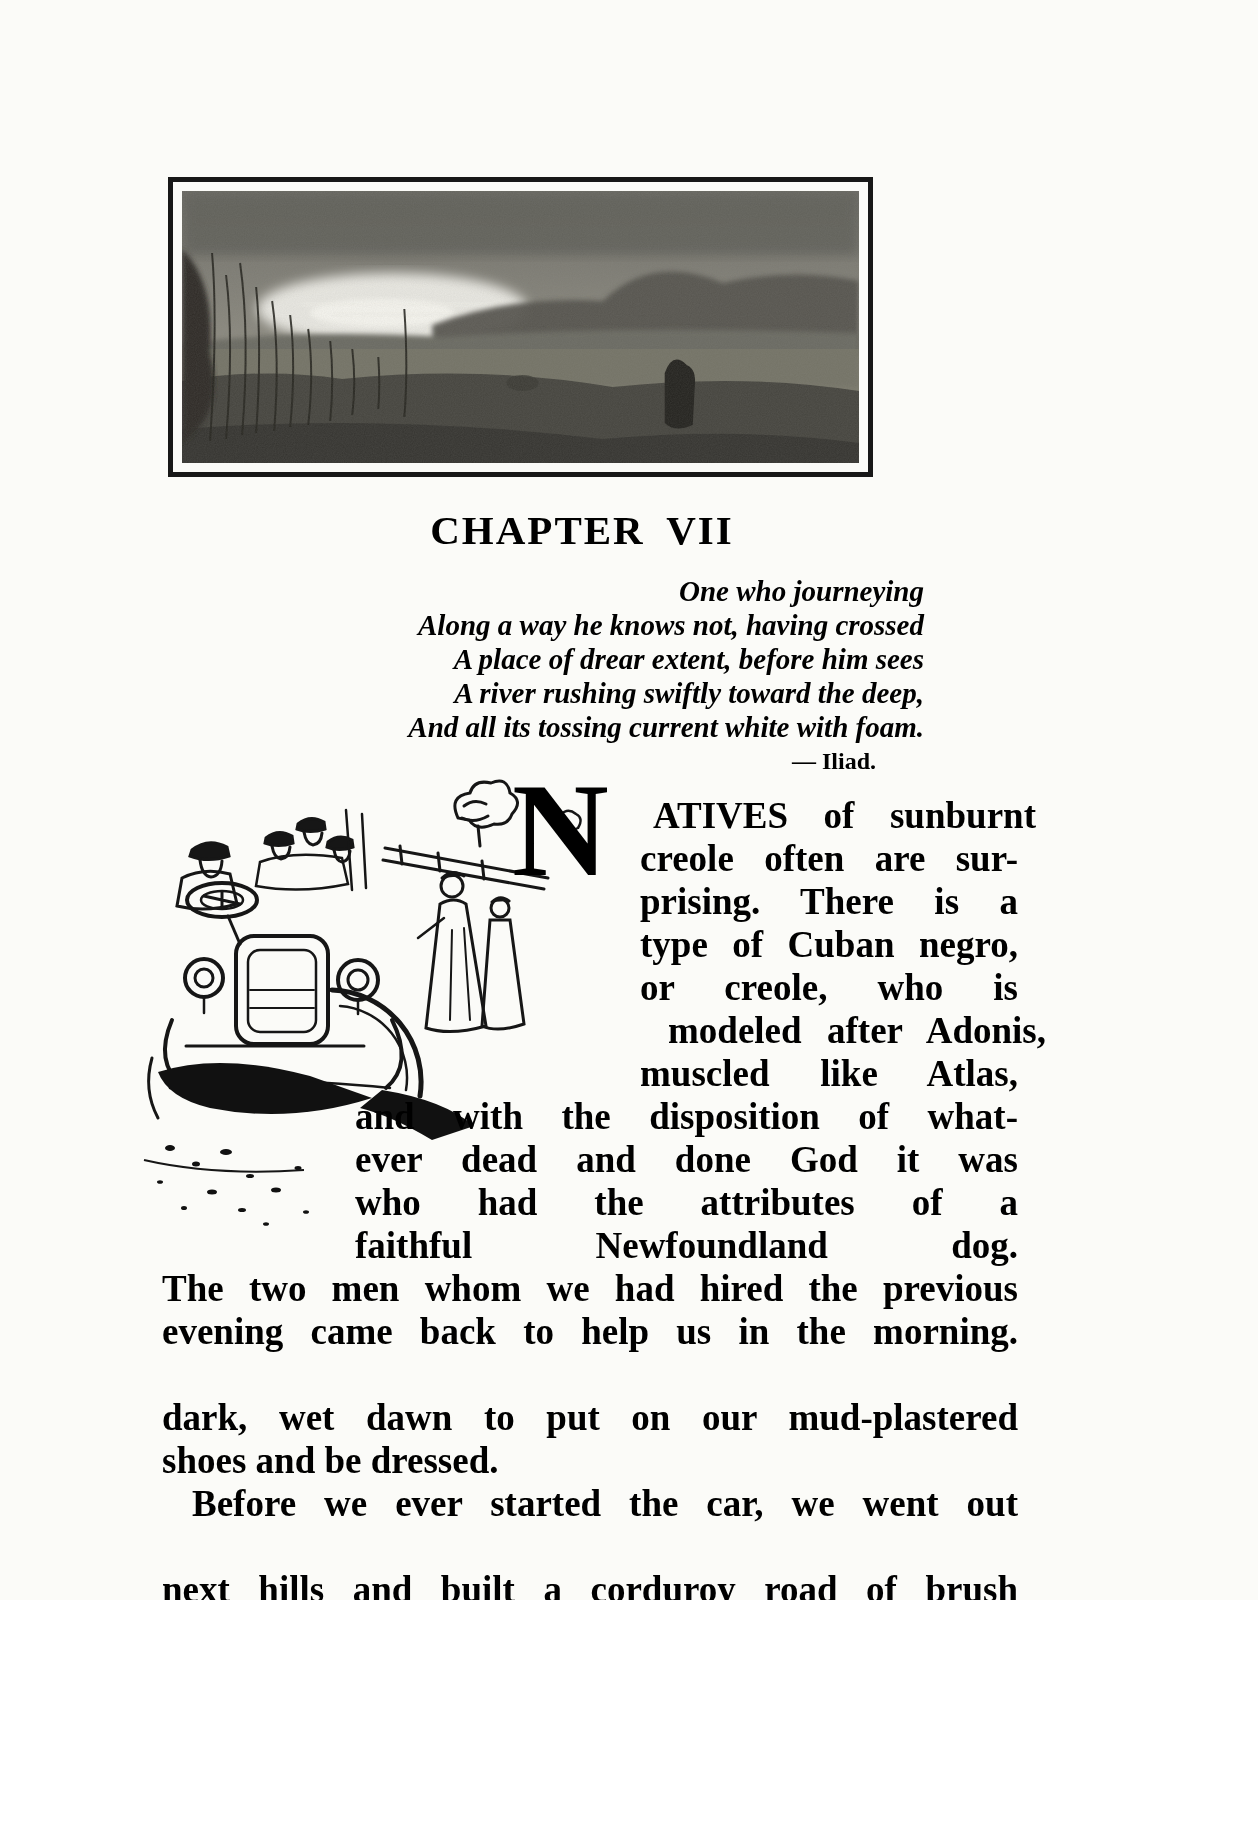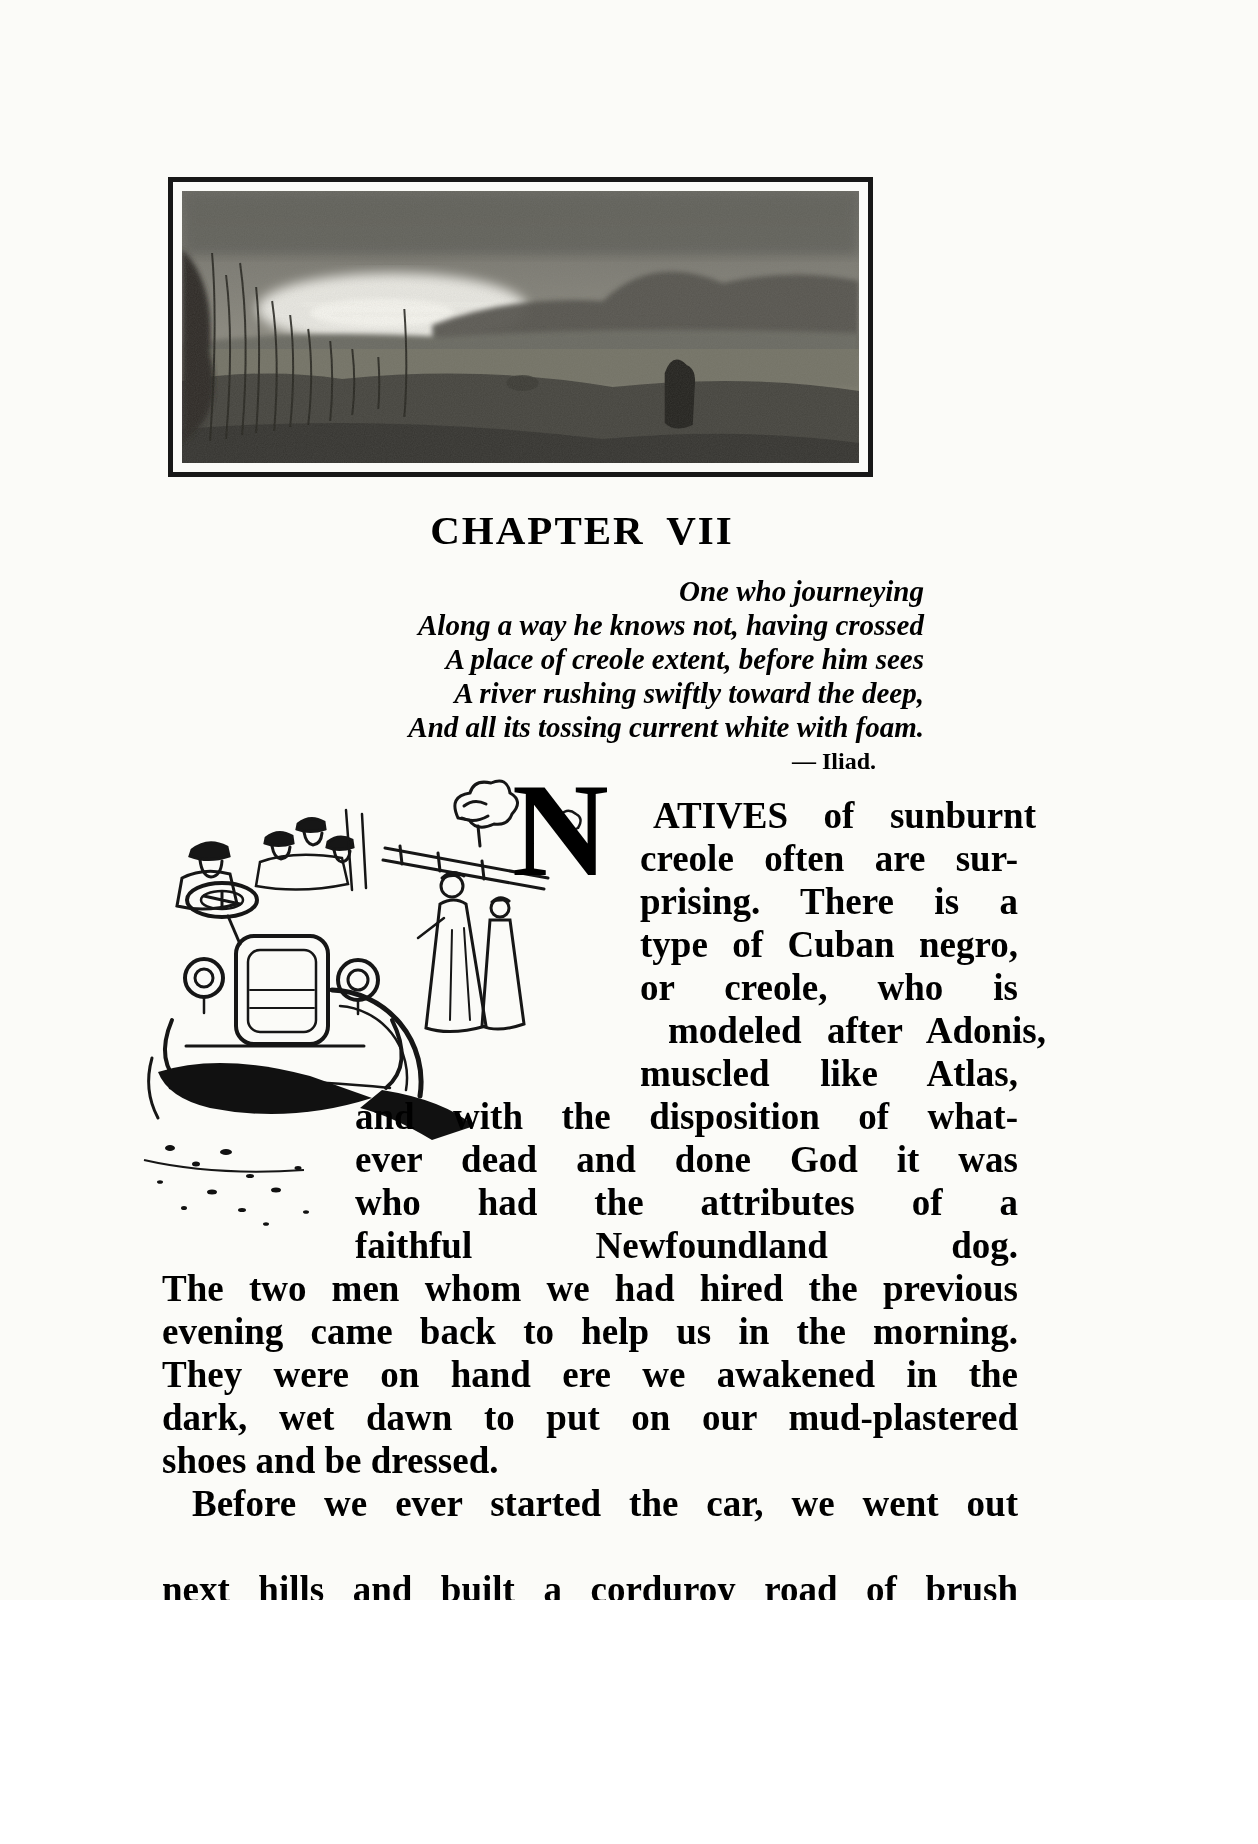--- a/index.html
+++ b/index.html
@@ -91,21 +91,21 @@
       <ellipse cx="340" cy="192" rx="16" ry="8" fill="#3a3933" opacity="0.8"></ellipse>
       <rect x="0" y="0" width="676" height="272" filter="url(#grain)" opacity="0.3"></rect>
     </svg>
   </div>
 
   <div class="chapter-title">CHAPTER VII</div>
 
   <div class="epigraph">
     <div class="pline first">One who journeying</div>
     <div class="pline">Along a way he knows not, having crossed</div>
-    <div class="pline">A place of creole extent, before him sees</div>
+    <div class="pline">A place of drear extent, before him sees</div>
     <div class="pline">A river rushing swiftly toward the deep,</div>
     <div class="pline">And all its tossing current white with foam.</div>
     <div class="attr">— Iliad.</div>
   </div>
 
   <div class="illustration">
     <svg viewBox="0 0 560 550" role="img" aria-label="Pen-and-ink sketch of travelers crowded in an early touring car seen head-on, with round headlamps and steering wheel, two women standing alongside, a scribbled tree and fence rail behind, and ink-splatter shadow below.">
       <g stroke="#161616" stroke-width="3" fill="none" stroke-linecap="round">
 
         <path d="M285 158 L448 188"></path>
@@ -198,21 +198,20 @@
   <div class="bl" style="left:640px;top:923px;width:378px;">type of Cuban negro,</div>
   <div class="bl" style="left:640px;top:966px;width:378px;">or creole, who is</div>
   <div class="bl" style="left:668px;top:1009px;width:378px;">modeled after Adonis,</div>
   <div class="bl" style="left:640px;top:1052px;width:378px;">muscled like Atlas,</div>
   <div class="bl" style="left:355px;top:1095px;width:663px;">and with the disposition of what-</div>
   <div class="bl" style="left:355px;top:1138px;width:663px;">ever dead and done God it was</div>
   <div class="bl" style="left:355px;top:1181px;width:663px;">who had the attributes of a</div>
   <div class="bl" style="left:355px;top:1224px;width:663px;">faithful Newfoundland dog.</div>
   <div class="bl" style="left:162px;top:1267px;width:856px;">The two men whom we had hired the previous</div>
   <div class="bl" style="left:162px;top:1310px;width:856px;">evening came back to help us in the morning.</div>
-  <div class="bl" style="left:162px;top:1353px;width:856px;">They were on hand ere we awakened in the</div>
   <div class="bl" style="left:162px;top:1396px;width:856px;">dark, wet dawn to put on our mud-plastered</div>
   <div class="bl noj" style="left:162px;top:1439px;width:856px;">shoes and be dressed.</div>
 
   <div class="bl indent" style="left:162px;top:1482px;width:856px;">Before we ever started the car, we went out</div>
   <div class="bl" style="left:162px;top:1568px;width:856px;">next hills and built a corduroy road of brush</div>
 
   <div class="page-number">[ 83 ]</div>
 
 </div>
 

